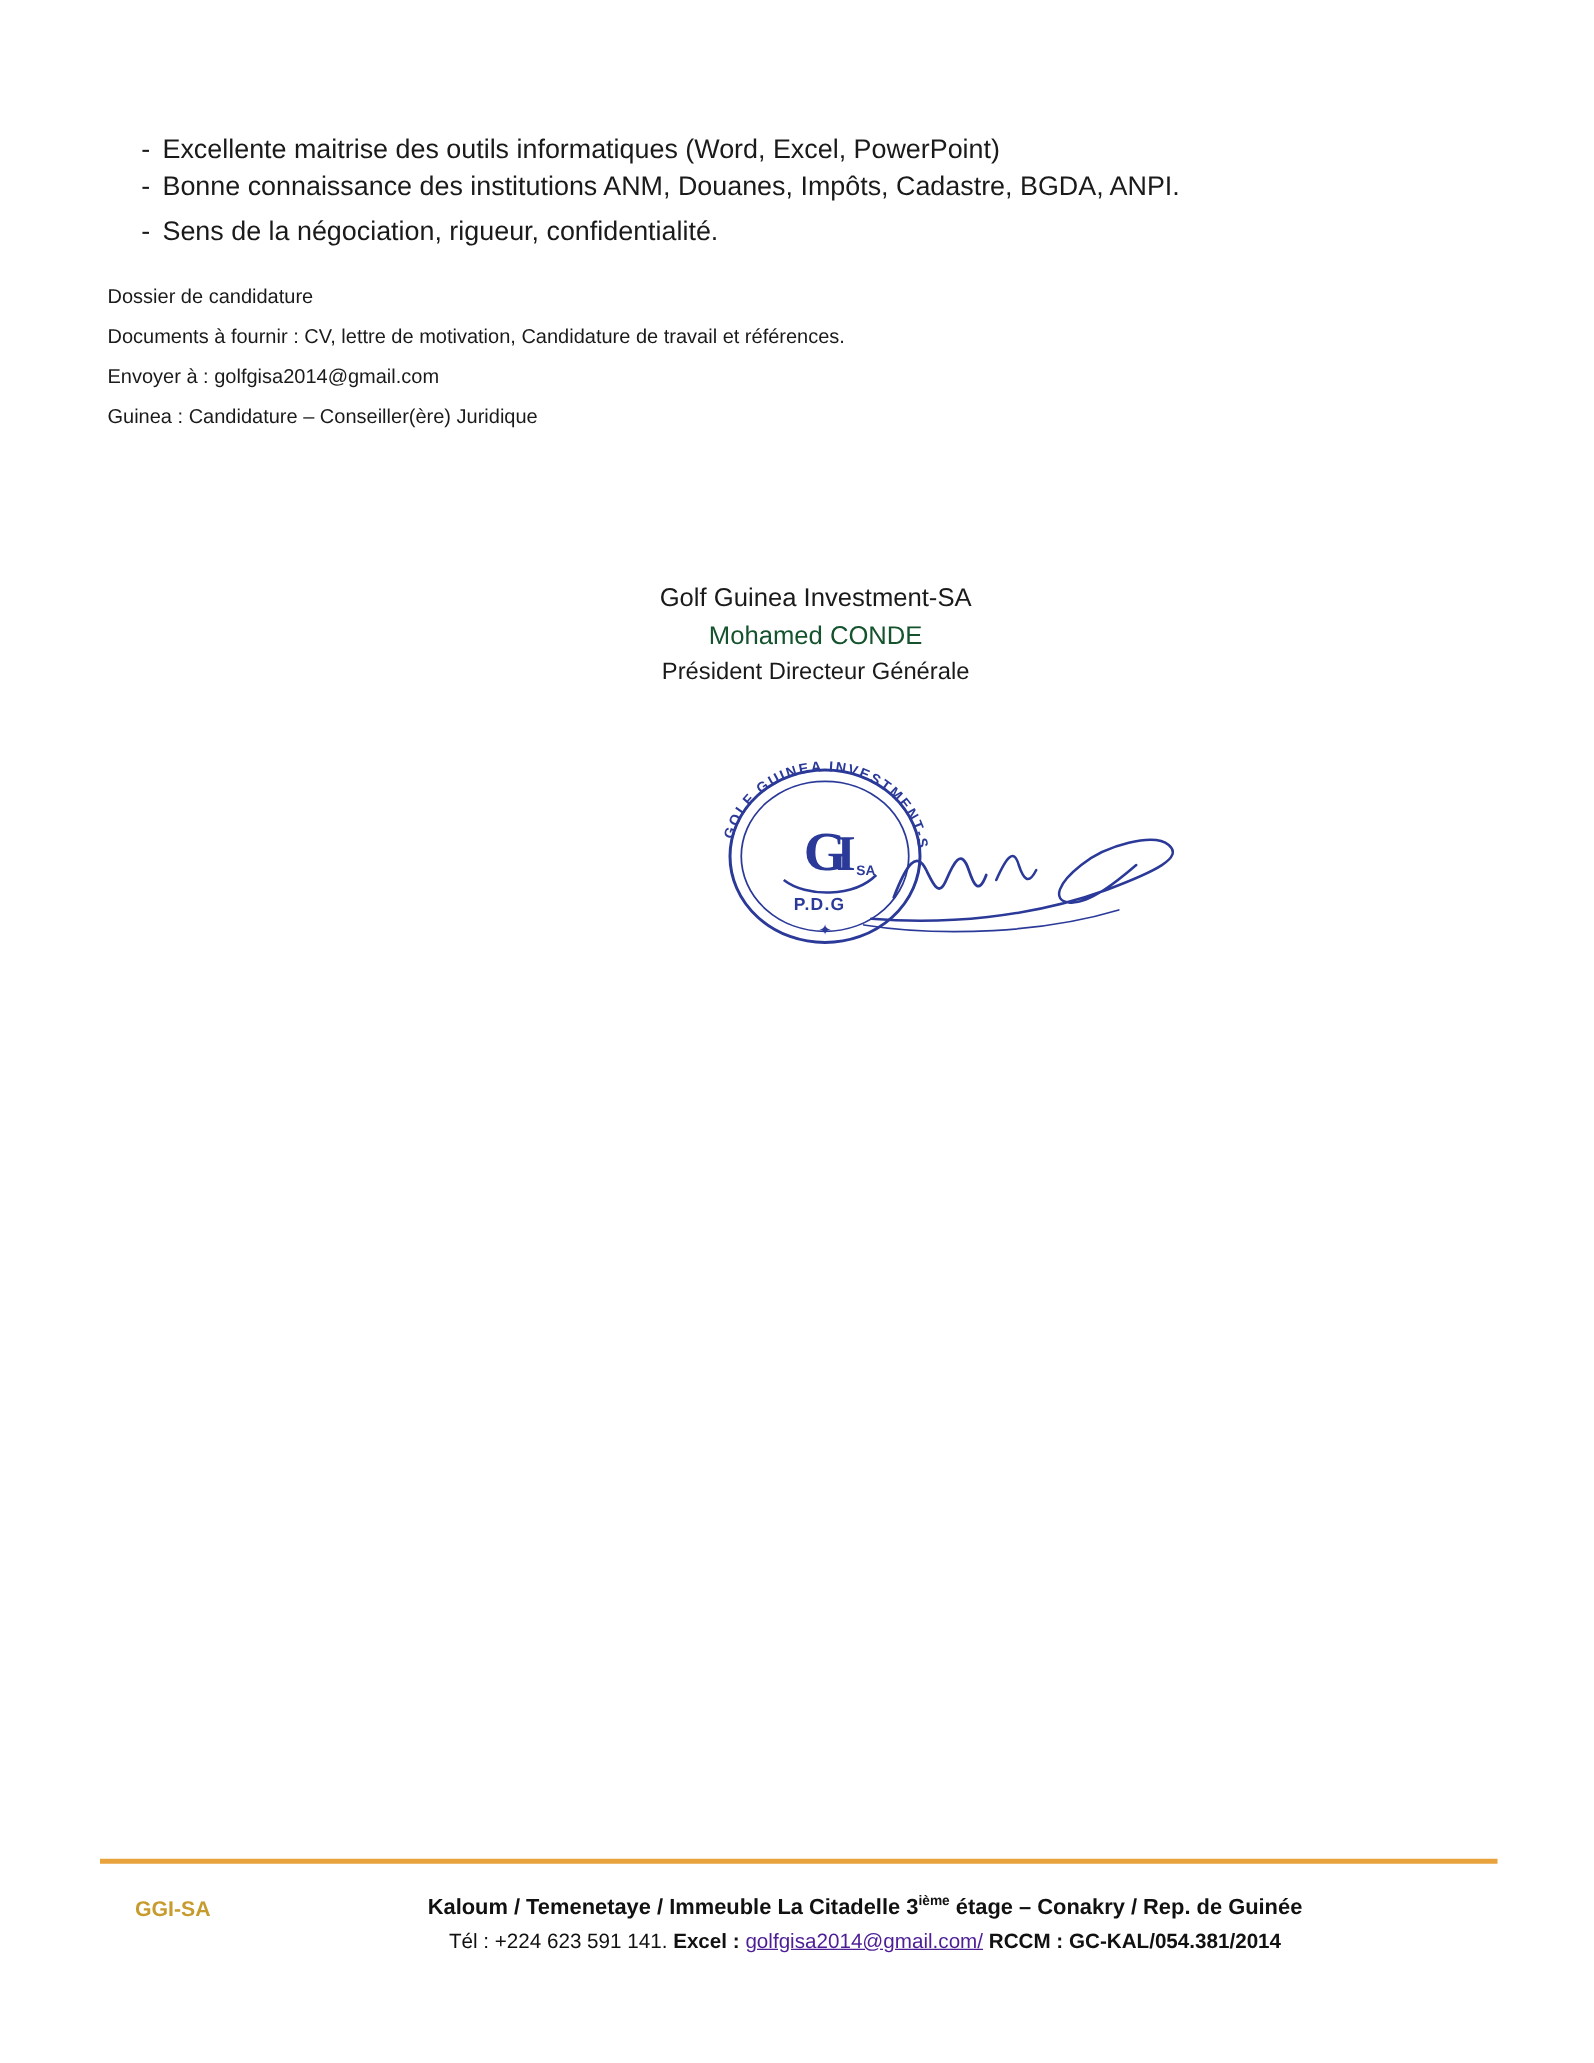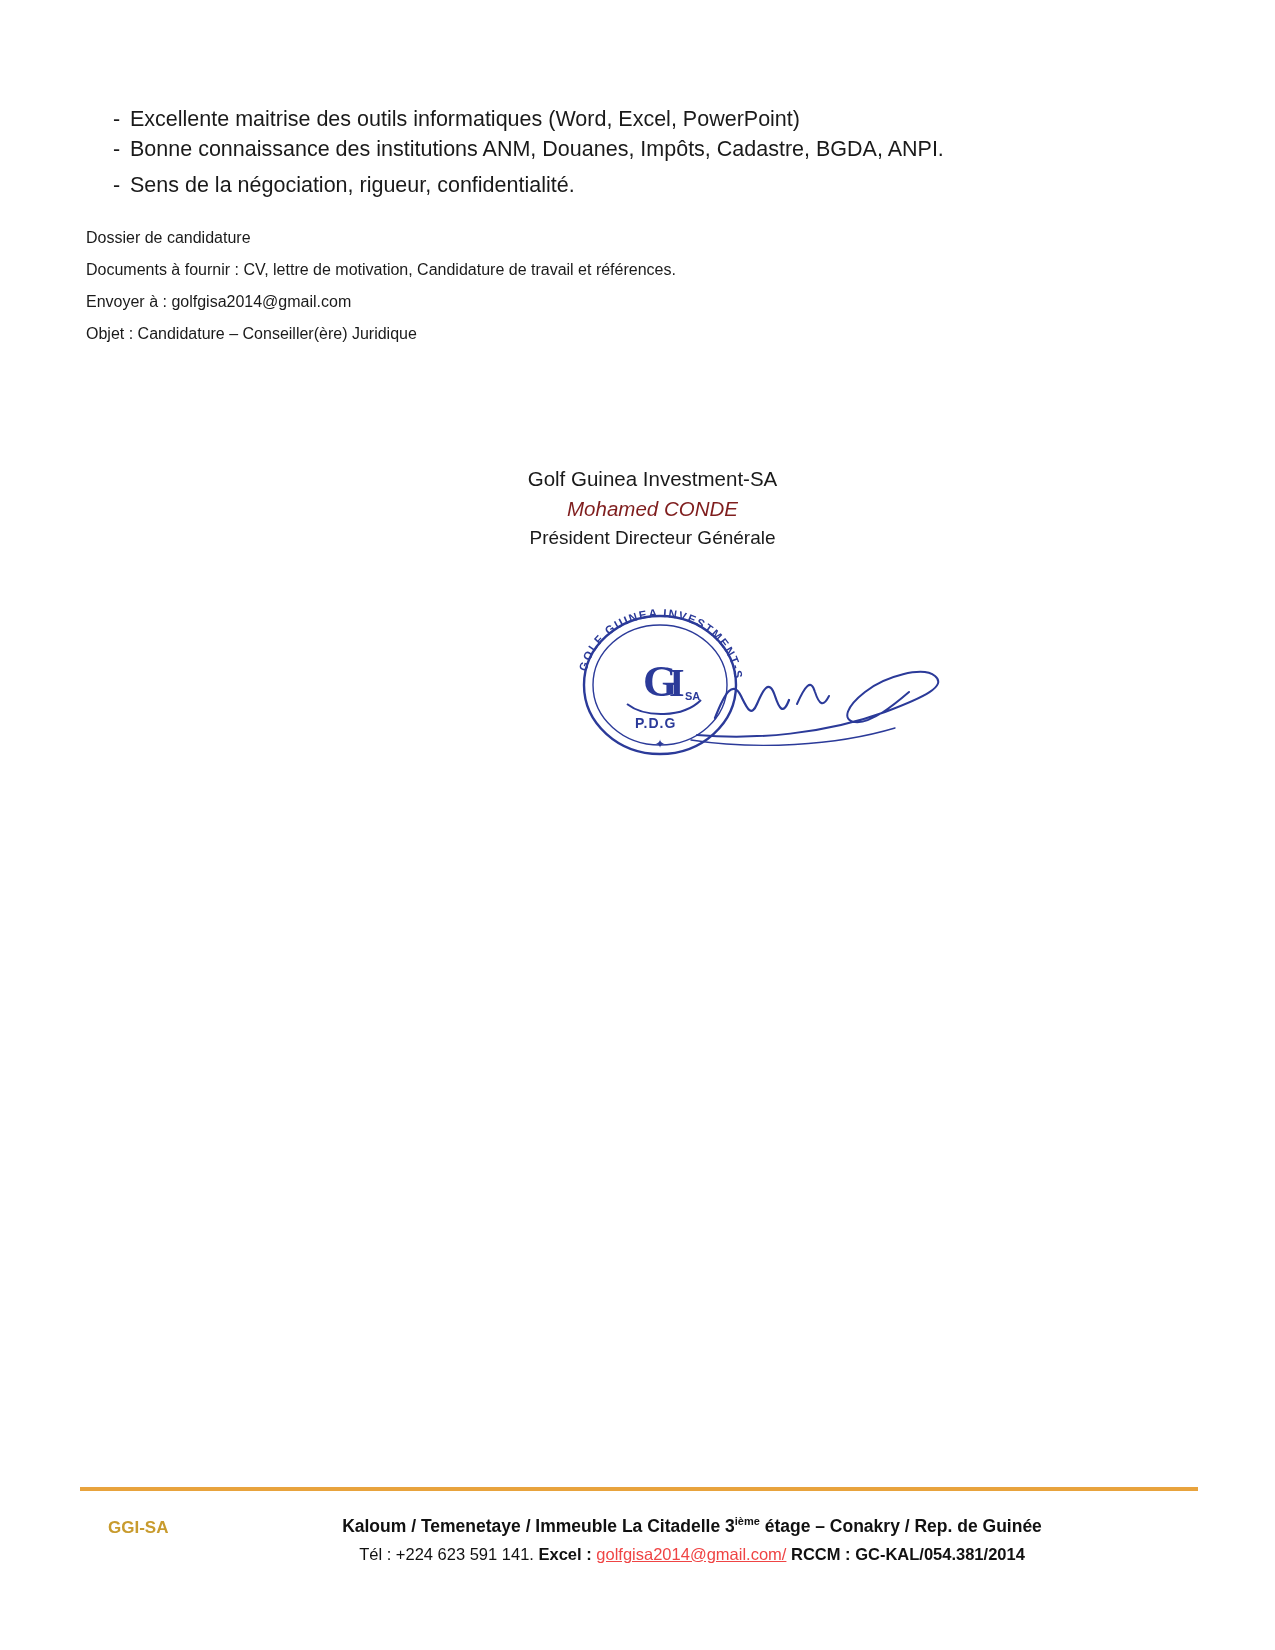--- a/index.html
+++ b/index.html
@@ -75,22 +75,21 @@
     margin-left: 30px;
   }
   .sign-company {
     font-size: 20.5px;
     line-height: 30px;
     color: #1a1a1a;
   }
   .sign-name {
     font-size: 20.5px;
     line-height: 30px;
-    color: #7f1d1d;
-    font-style: italic;
+    color: #14532d;
   }
   .sign-title {
     font-size: 19px;
     line-height: 28px;
     color: #1a1a1a;
   }
 
   
   .stamp-wrap {
     position: absolute;
@@ -142,21 +141,21 @@
     font-family: "Liberation Sans", sans-serif;
   }
   .footer-line1 sup { font-size: 11px; }
   .footer-line2 {
     font-size: 16.5px;
     line-height: 26px;
     color: #111111;
   }
   .footer-line2 .bold { font-weight: bold; }
   .footer-email {
-    color: #ef4444;
+    color: #4c1d95;
     text-decoration: underline;
   }
 </style>
 </head>
 <body>
 
 <div class="page">
 
   <div class="bullets">
 
@@ -174,21 +173,21 @@
       <span class="bullet-dash">-</span>
       <span class="bullet-text">Sens de la négociation, rigueur, confidentialité.</span>
     </div>
 
   </div>
 
   <div class="apply-block">
     <div class="apply-line">Dossier de candidature</div>
     <div class="apply-line">Documents à fournir : CV, lettre de motivation, Candidature de travail et références.</div>
     <div class="apply-line">Envoyer à : golfgisa2014@gmail.com</div>
-    <div class="apply-line">Objet : Candidature – Conseiller(ère) Juridique</div>
+    <div class="apply-line">Guinea : Candidature – Conseiller(ère) Juridique</div>
   </div>
 
   <div class="closing">
     <div class="sign-block">
       <div class="sign-company">Golf Guinea Investment-SA</div>
       <div class="sign-name">Mohamed CONDE</div>
       <div class="sign-title">Président Directeur Générale</div>
     </div>
   </div>
 

